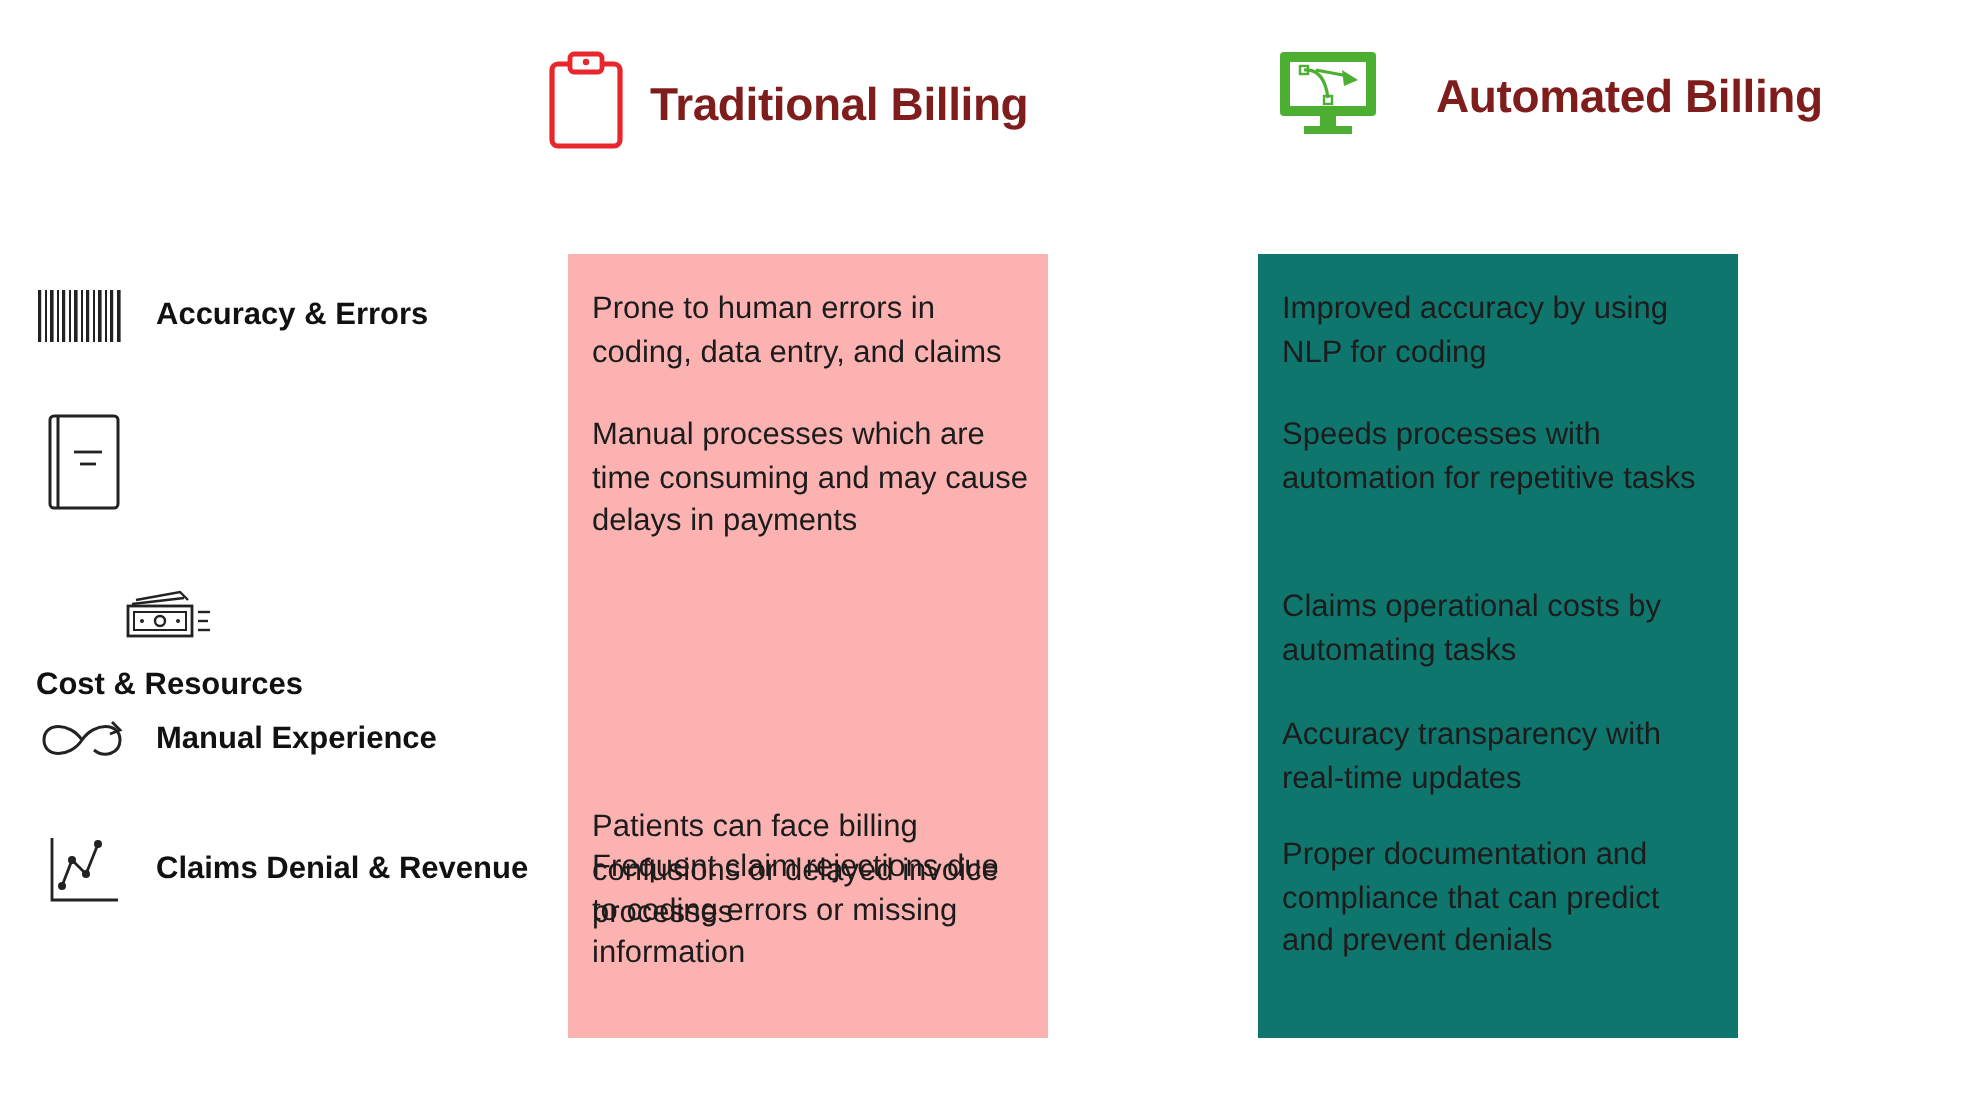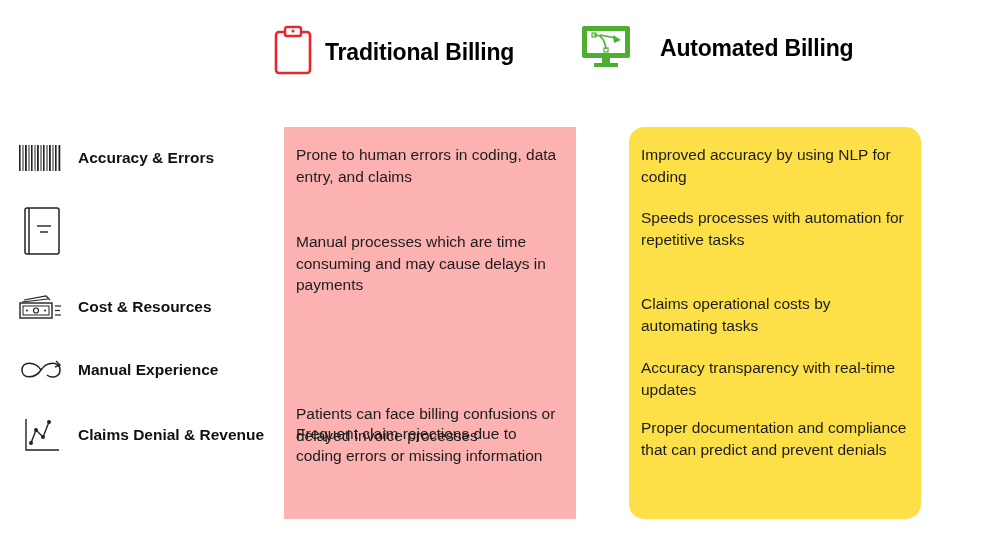--- a/index.html
+++ b/index.html
@@ -1,23 +1,23 @@
 <!DOCTYPE html>
 <html><head>
   <meta charset="utf-8">
   <style>
     html, body { margin: 0; padding: 0; background: #ffffff; }
     body { width: 986px; height: 560px; position: relative; overflow: hidden; font-family: "Liberation Sans", "DejaVu Sans", sans-serif; color: #111; }
     .hdr { position: absolute; display: flex; align-items: center; gap: 12px; top: 24px; }
-    .hdr-title { font-size: 23px; font-weight: bold; color: #000000; letter-spacing: -0.2px; }
+    .hdr-title { font-size: 23px; font-weight: bold; color: #7f1d1d; letter-spacing: -0.2px; }
     .hdr-trad { left: 273px; }
-    .hdr-auto { left: 580px; gap: 28px; }
-    .col { position: absolute; top: 127px; width: 292px; height: 392px; }
+    .hdr-auto { left: 638px; gap: 28px; }
+    .col { position: absolute; top: 127px; width: 240px; height: 392px; }
     .col-trad { left: 284px; background: #fdb2b2; }
-    .col-auto { left: 629px; background: #fde047; border-radius: 15px; }
+    .col-auto { left: 629px; background: #0f766e; }
     .cell { position: absolute; left: 12px; right: 10px; font-size: 15.5px; line-height: 21.5px; color: #1c1c1c; }
     .row-label { position: absolute; left: 18px; display: flex; align-items: center; gap: 14px; }
     .row-label .lbl { font-size: 15.5px; font-weight: bold; color: #111; }
     .row-icon { width: 46px; display: flex; align-items: center; justify-content: center; }
   </style>
 </head>
 <body>
 
 <div class="hdr hdr-trad">
   <span>
@@ -75,21 +75,21 @@
   <span class="row-icon">
     <svg width="40" height="52" viewBox="0 0 40 52">
       <rect x="4" y="2" width="34" height="46" rx="2" fill="none" stroke="#222" stroke-width="1.5"></rect>
       <line x1="8" y1="2" x2="8" y2="48" stroke="#222" stroke-width="1.5"></line>
       <line x1="16" y1="20" x2="30" y2="20" stroke="#222" stroke-width="1.4"></line>
       <line x1="19" y1="26" x2="27" y2="26" stroke="#222" stroke-width="1.4"></line>
     </svg>
   </span>
 </div>
 
-<div class="row-label" style="top:294px;">
+<div class="row-label" style="top:294px;flex-direction:column;">
   <span class="row-icon">
     <svg width="46" height="26" viewBox="0 0 46 26">
       <path d="M6 6 L 28 2 L 32 6" fill="none" stroke="#222" stroke-width="1.2"></path>
       <path d="M4 8 L 30 5" fill="none" stroke="#222" stroke-width="1.2"></path>
       <rect x="2" y="9" width="32" height="15" fill="none" stroke="#222" stroke-width="1.4"></rect>
       <rect x="5" y="12" width="26" height="9" fill="none" stroke="#222" stroke-width="1"></rect>
       <circle cx="18" cy="16.5" r="2.5" fill="none" stroke="#222" stroke-width="1.2"></circle>
       <circle cx="9" cy="16.5" r="1" fill="#222"></circle>
         <circle cx="27" cy="16.5" r="1" fill="#222"></circle>
       <line x1="37" y1="12" x2="43" y2="12" stroke="#222" stroke-width="1.2"></line>
@@ -119,21 +119,21 @@
         <circle cx="15" cy="13" r="2" fill="#222"></circle>
       <circle cx="22" cy="20" r="2" fill="#222"></circle>
         <circle cx="28" cy="5" r="2" fill="#222"></circle>
     </svg>
   </span>
   <span class="lbl">Claims Denial &amp; Revenue</span>
 </div>
 
 <div class="col col-trad">
   <div class="cell" style="top:17px;">Prone to human errors in coding, data entry, and claims</div>
-  <div class="cell" style="top:80px;margin-top:24px;">Manual processes which are time consuming and may cause delays in payments</div>
+  <div class="cell" style="top:80px;">Manual processes which are time consuming and may cause delays in payments</div>
   <div class="cell" style="top:232px;margin-top:44px;">Patients can face billing confusions or delayed invoice processes</div>
   <div class="cell" style="top:296px;">Frequent claim rejections due to coding errors or missing information</div>
 </div>
 
 <div class="col col-auto">
   <div class="cell" style="top:17px;">Improved accuracy by using NLP for coding</div>
   <div class="cell" style="top:80px;">Speeds processes with automation for repetitive tasks</div>
   <div class="cell" style="top:166px;">Claims operational costs by automating tasks</div>
   <div class="cell" style="top:230px;">Accuracy transparency with real-time updates</div>
   <div class="cell" style="top:290px;">Proper documentation and compliance that can predict and prevent denials</div>

